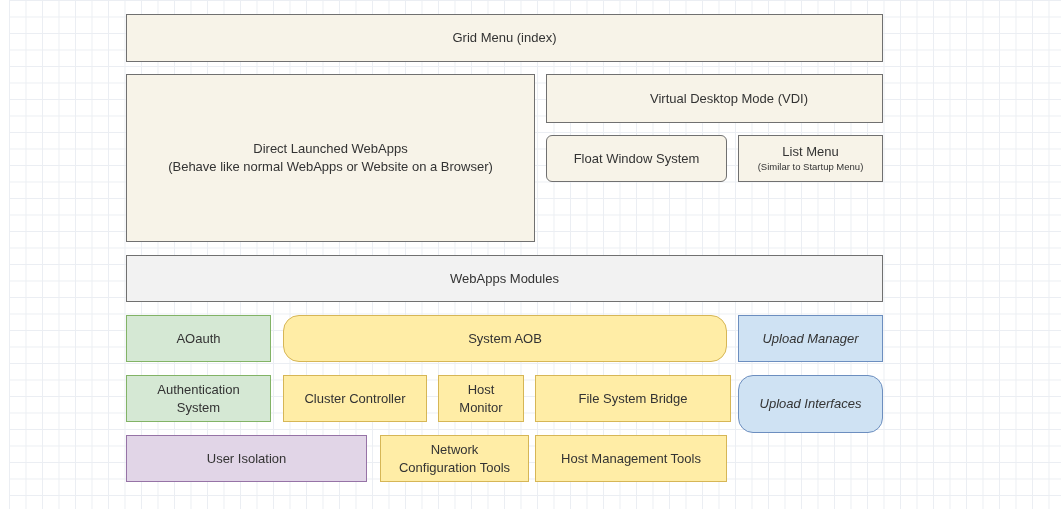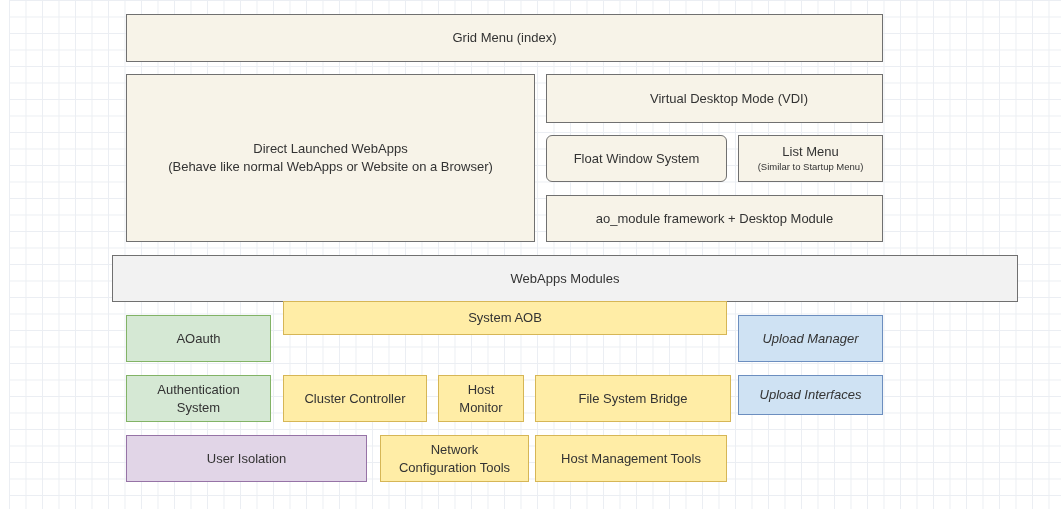--- a/index.html
+++ b/index.html
@@ -69,33 +69,30 @@
 
   <div class="block cream" style="left:546px;top:135px;width:181px;height:47px;border-radius:6px;">
     <span class="lbl">Float Window System</span>
   </div>
 
   <div class="block cream" style="left:738px;top:135px;width:145px;height:47px;">
     <span class="lbl">List Menu</span>
     <span class="sub">(Similar to Startup Menu)</span>
   </div>
 
-  <div class="block cream" style="left:546px;top:195px;width:337px;height:47px;">
-    <span class="lbl">ao_module framework + Desktop Module</span>
-  </div>
 
-  <div class="block gray" style="left:112px;top:255px;width:906px;height:47px;">
+  <div class="block gray" style="left:126px;top:255px;width:757px;height:47px;">
     <span class="lbl">WebApps Modules</span>
   </div>
 
   <div class="block green" style="left:126px;top:315px;width:145px;height:47px;">
     <span class="lbl">AOauth</span>
   </div>
 
-  <div class="block yellow" style="left:283px;top:301px;width:444px;height:34px;">
+  <div class="block yellow" style="left:283px;top:315px;width:444px;height:47px;border-radius:16px;">
     <span class="lbl">System AOB</span>
   </div>
 
   <div class="block blue" style="left:738px;top:315px;width:145px;height:47px;">
     <span class="lbl">Upload Manager</span>
   </div>
 
   <div class="block green" style="left:126px;top:375px;width:145px;height:47px;">
     <span class="lbl">Authentication
 System</span>
@@ -107,21 +104,21 @@
 
   <div class="block yellow" style="left:438px;top:375px;width:86px;height:47px;">
     <span class="lbl">Host
 Monitor</span>
   </div>
 
   <div class="block yellow" style="left:535px;top:375px;width:196px;height:47px;">
     <span class="lbl">File System Bridge</span>
   </div>
 
-  <div class="block blue" style="left:738px;top:375px;width:145px;height:40px;">
+  <div class="block blue" style="left:738px;top:375px;width:145px;height:58px;border-radius:15px;">
     <span class="lbl">Upload Interfaces</span>
   </div>
 
   <div class="block purple" style="left:126px;top:435px;width:241px;height:47px;">
     <span class="lbl">User Isolation</span>
   </div>
 
   <div class="block yellow" style="left:380px;top:435px;width:149px;height:47px;">
     <span class="lbl">Network
 Configuration Tools</span>

